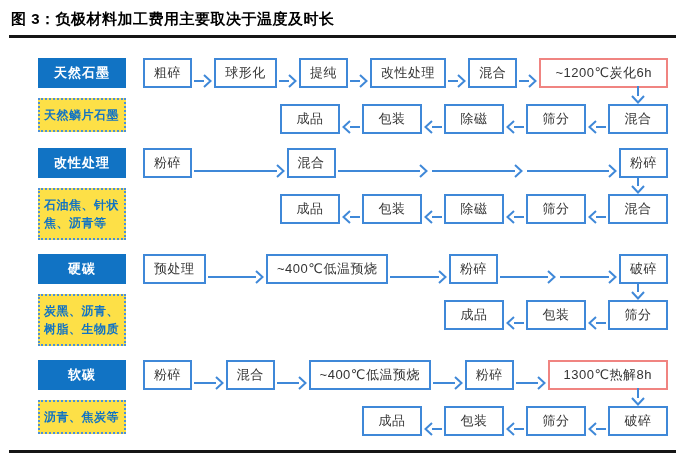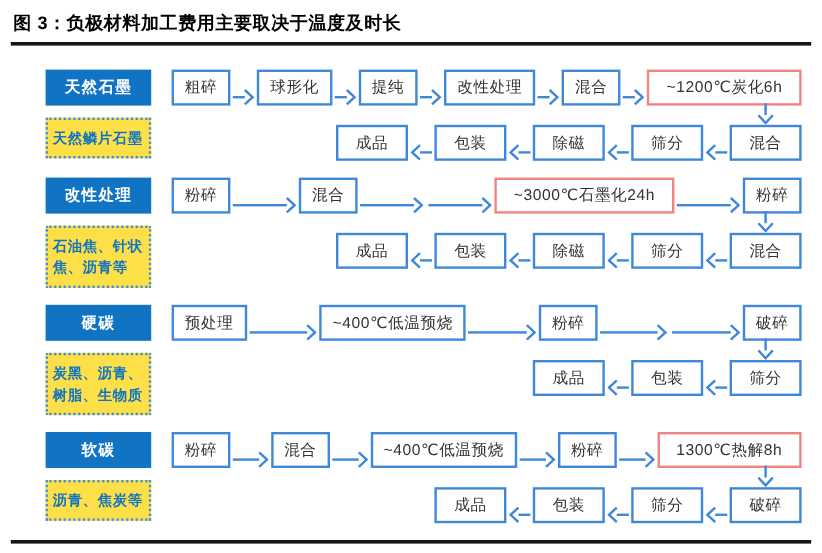--- a/index.html
+++ b/index.html
@@ -186,21 +186,20 @@
               <svg width="9" height="14" viewBox="0 0 9 14">
                 <path d="M1 1 L7.5 7 L1 13" fill="none" stroke="#3F88D8" stroke-width="2"></path>
               </svg>
             </div>
             <div class="arr right">
               <div class="shaft"></div>
               <svg width="9" height="14" viewBox="0 0 9 14">
                 <path d="M1 1 L7.5 7 L1 13" fill="none" stroke="#3F88D8" stroke-width="2"></path>
               </svg>
             </div>
-            <div class="pbox hl">~3000℃石墨化24h</div>
             <div class="arr right">
               <div class="shaft"></div>
               <svg width="9" height="14" viewBox="0 0 9 14">
                 <path d="M1 1 L7.5 7 L1 13" fill="none" stroke="#3F88D8" stroke-width="2"></path>
               </svg>
             </div>
             <div class="pbox">粉碎</div>
           </div>
           <div class="line line2">
             <div class="pbox">成品</div>

